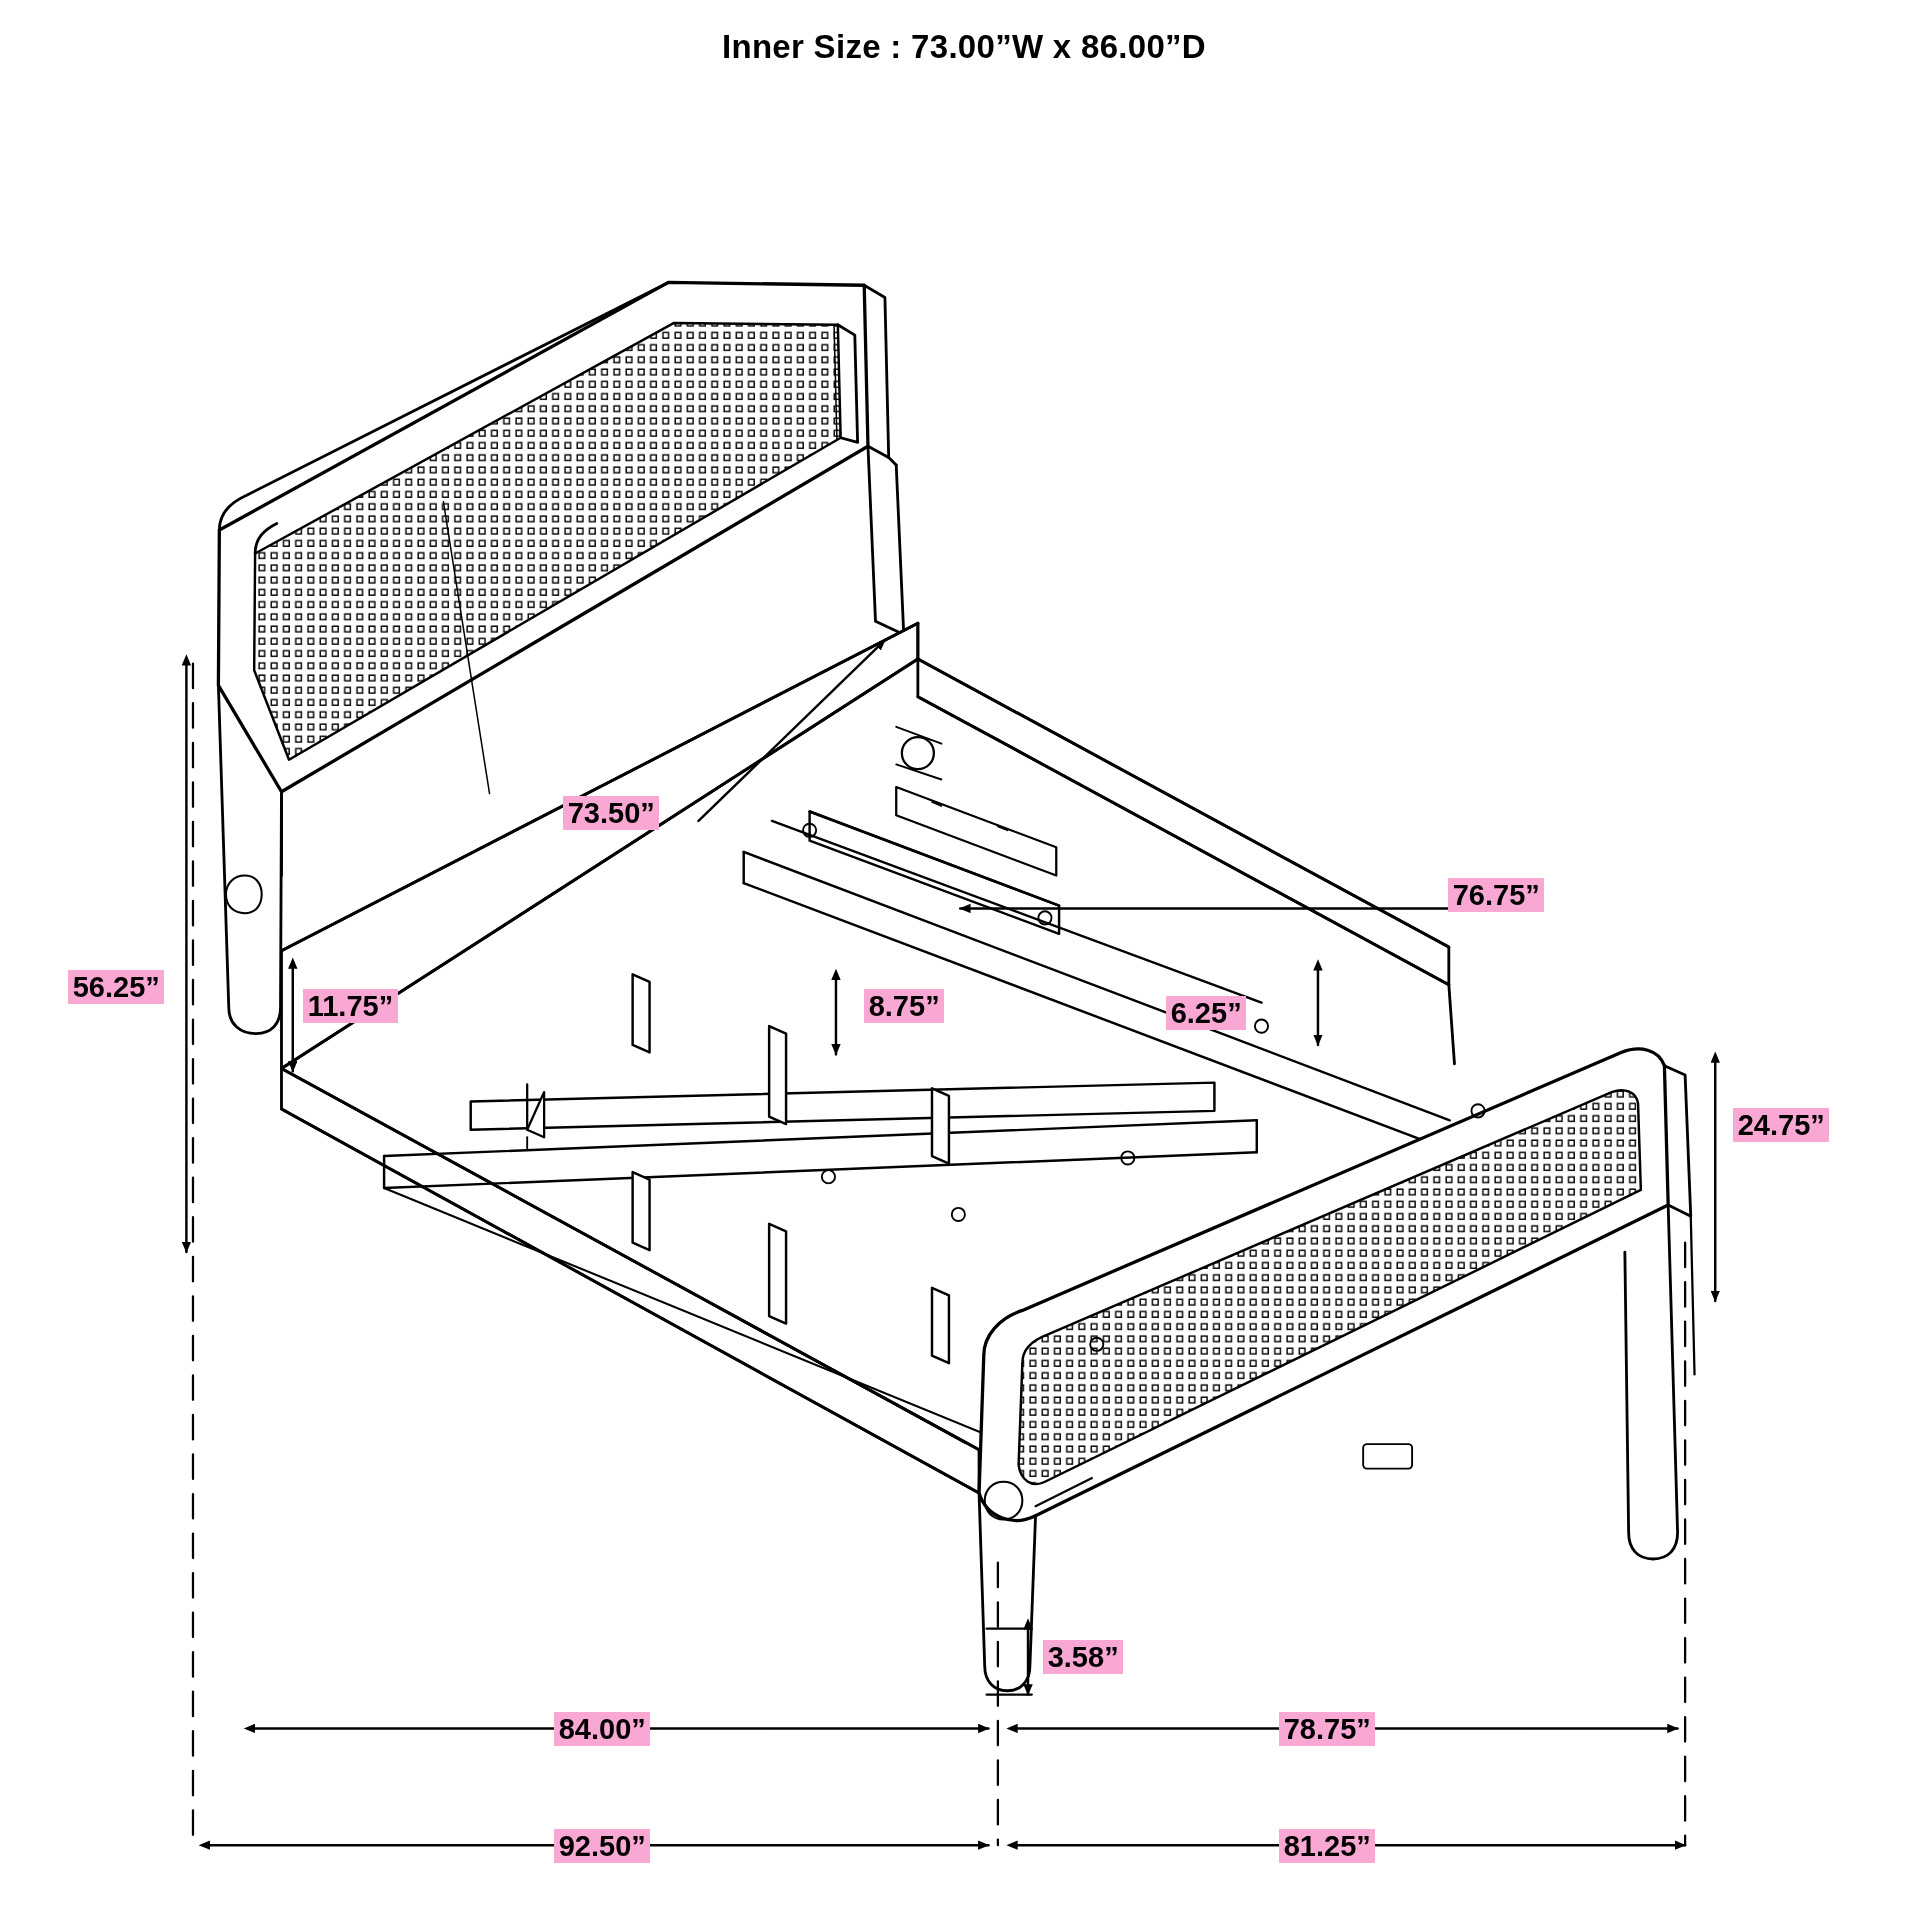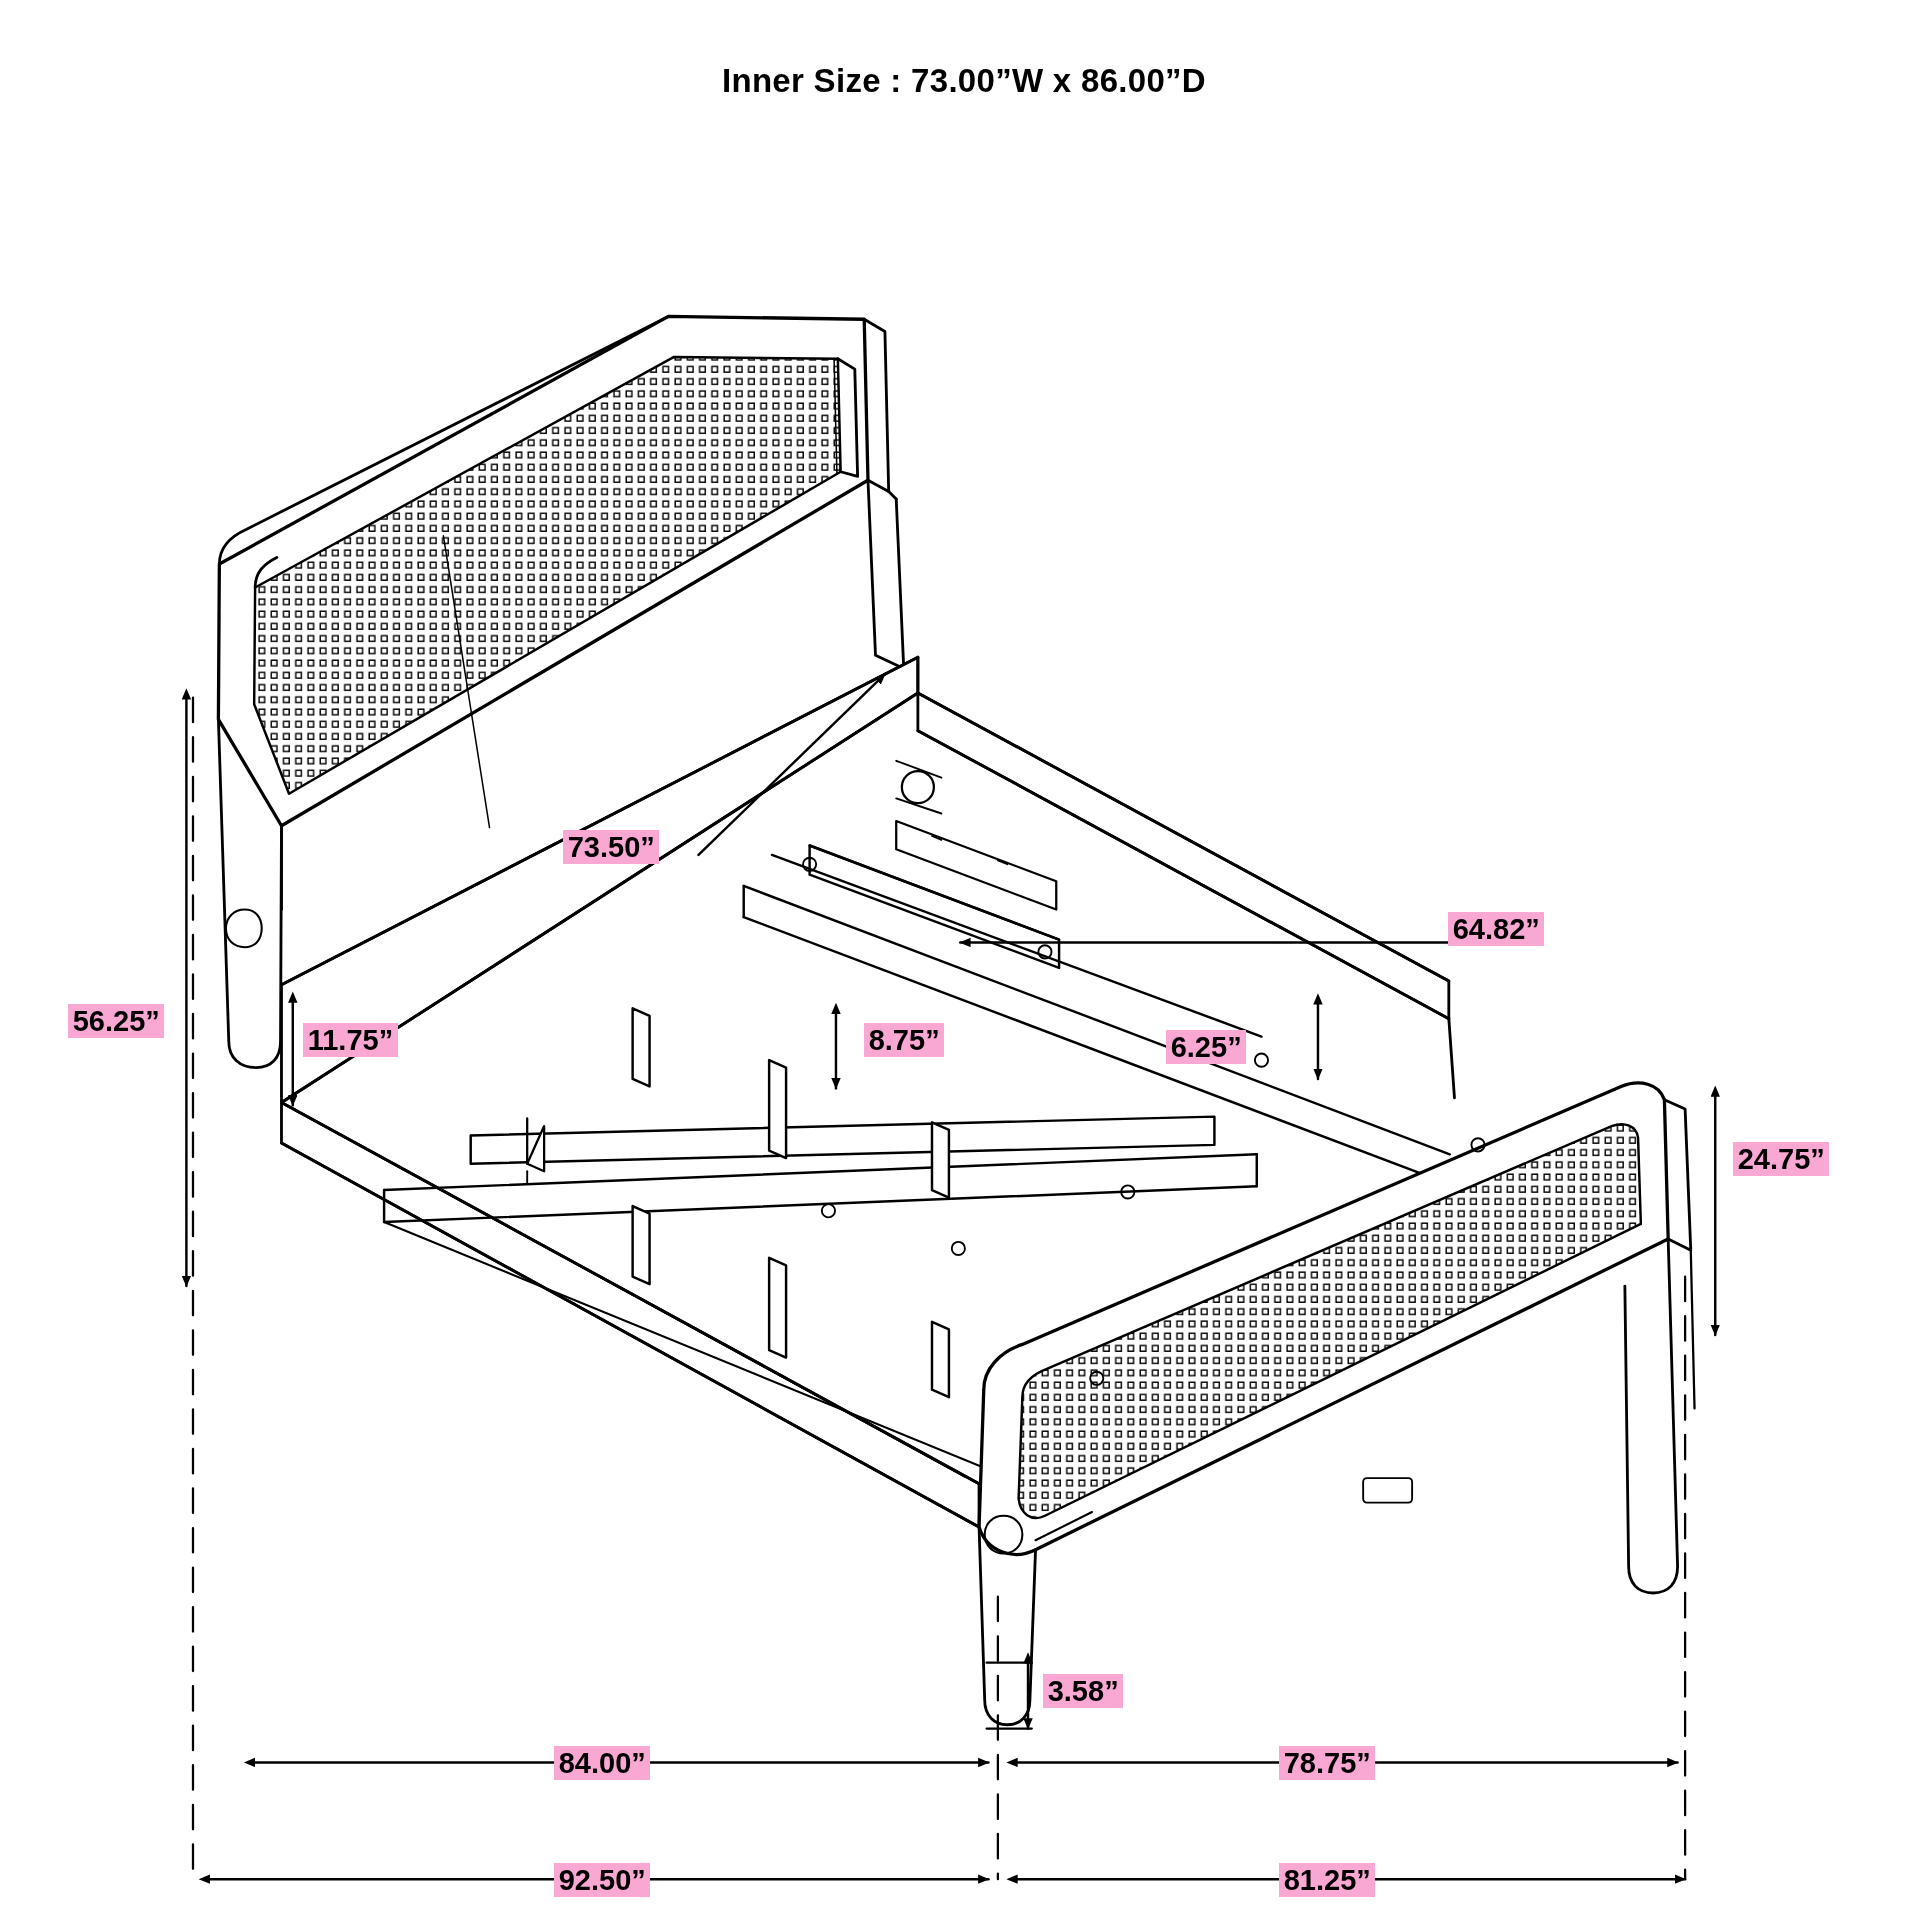--- a/index.html
+++ b/index.html
@@ -13,21 +13,20 @@
     font-family: "Liberation Sans", sans-serif;
     color: #000000;
     position: relative;
     overflow: hidden;
   }
   #stage {
     position: absolute;
     left: 0; top: 0;
     width: 1928px;
     height: 1448px;
-    margin-top: 34px;
   }
   .title {
     position: absolute;
     top: 28px;
     left: 0;
     width: 1928px;
     text-align: center;
     font-size: 33px;
     font-weight: bold;
     letter-spacing: 0.3px;
@@ -219,21 +218,21 @@
         <path d="M1540,965 L1020,965"></path>
       </g>
 
       <path d="M1048,1800 L1096,1800" stroke-width="2.4"></path>
       <path d="M1048,1730 L1096,1730" stroke-width="2.4"></path>
     </g>
   </svg>
 
   <div class="dimlabel" style="left:68px;  top:970px;">56.25”</div>
   <div class="dimlabel" style="left:563px; top:796px;">73.50”</div>
-  <div class="dimlabel" style="left:1448px;top:878px;">64.82”</div>
+  <div class="dimlabel" style="left:1448px;top:878px;">76.75”</div>
   <div class="dimlabel" style="left:303px; top:989px;">11.75”</div>
   <div class="dimlabel" style="left:864px; top:989px;">8.75”</div>
   <div class="dimlabel" style="left:1166px;top:996px;">6.25”</div>
   <div class="dimlabel" style="left:1733px;top:1108px;">24.75”</div>
   <div class="dimlabel" style="left:1043px;top:1640px;">3.58”</div>
   <div class="dimlabel" style="left:554px; top:1712px;">84.00”</div>
   <div class="dimlabel" style="left:1279px;top:1712px;">78.75”</div>
   <div class="dimlabel" style="left:554px; top:1829px;">92.50”</div>
   <div class="dimlabel" style="left:1279px;top:1829px;">81.25”</div>
 

